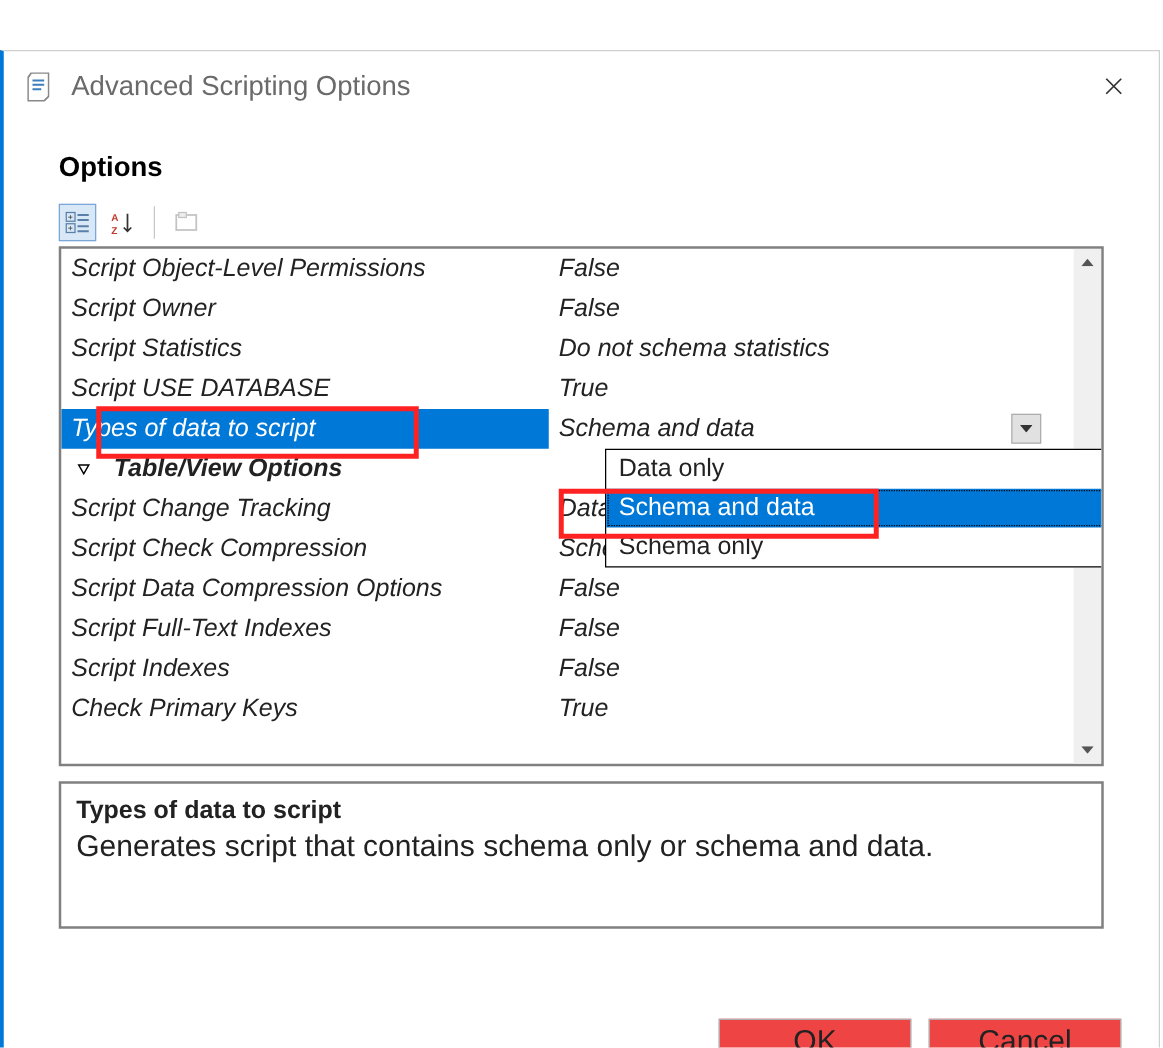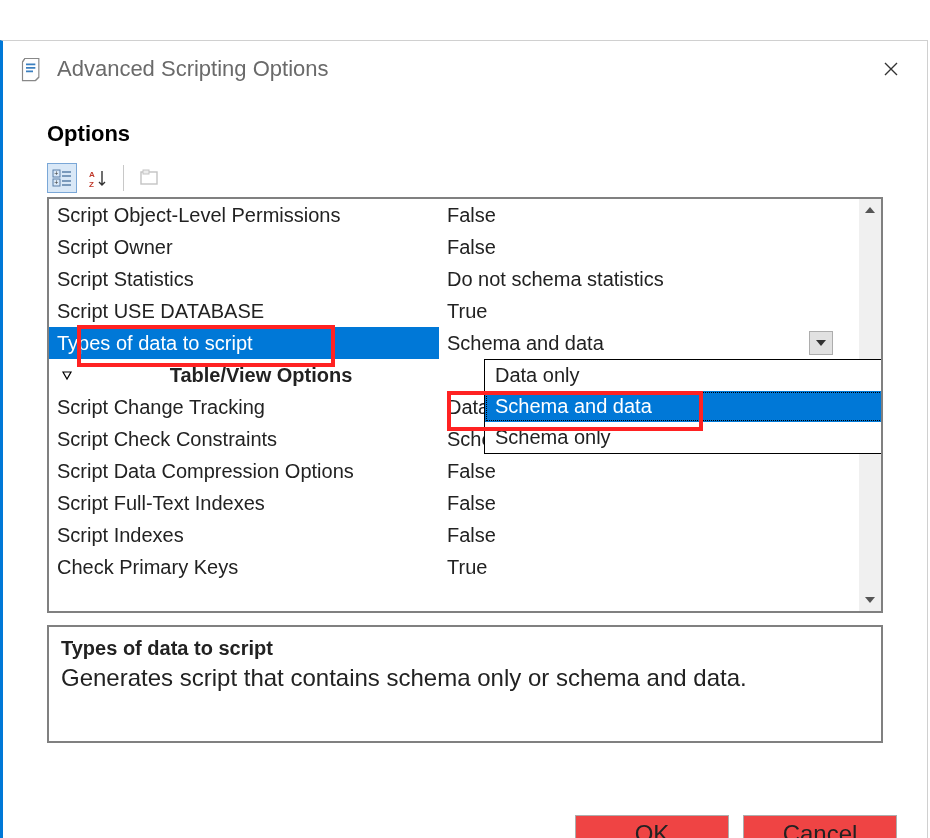--- a/index.html
+++ b/index.html
@@ -76,20 +76,21 @@
   .grid-wrap {
     border:2px solid #808080;
     position:relative;
     height:416px;
     overflow:hidden;
   }
   .grid-scroll {
     position:absolute;
     left:0; top:0; right:22px; bottom:0;
     overflow:hidden;
+    font-style:italic;
   }
   .vscroll {
     position:absolute;
     right:0; top:0; width:22px; bottom:0;
     background:#f0f0f0;
     display:flex; flex-direction:column;
     align-items:center;
   }
   .vscroll .arrow {
     width:22px; height:22px;
@@ -118,21 +119,20 @@
     padding-left:42px;
     white-space:nowrap;
     position:relative;
   }
   td.val-cell {
     white-space:nowrap;
   }
   tr.cat td.key-cell {
     font-weight:bold;
     padding-left:42px;
-    text-align:center;
   }
   .expander {
     position:absolute;
     left:10px; top:50%; transform:translateY(-50%);
     width:16px; height:16px;
     display:flex;align-items:center;justify-content:center;
     font-size:12px; color:#333;
     cursor:pointer;
   }
   
@@ -317,21 +317,21 @@
               </span>
               <span>Table/View Options</span>
             </td>
             <td class="val-cell"><span></span></td>
           </tr>
           <tr class="relrow">
             <td class="key-cell"><span>Script Change Tracking</span></td>
             <td class="val-cell"><span>Data only</span></td>
           </tr>
           <tr class="relrow">
-            <td class="key-cell"><span>Script Check Constraints</span></td>
+            <td class="key-cell"><span>Script Check Compression</span></td>
             <td class="val-cell"><span>Schema only</span></td>
           </tr>
           <tr class="relrow">
             <td class="key-cell"><span>Script Data Compression Options</span></td>
             <td class="val-cell"><span>False</span></td>
           </tr>
           <tr class="relrow">
             <td class="key-cell"><span>Script Full-Text Indexes</span></td>
             <td class="val-cell"><span>False</span></td>
           </tr>

